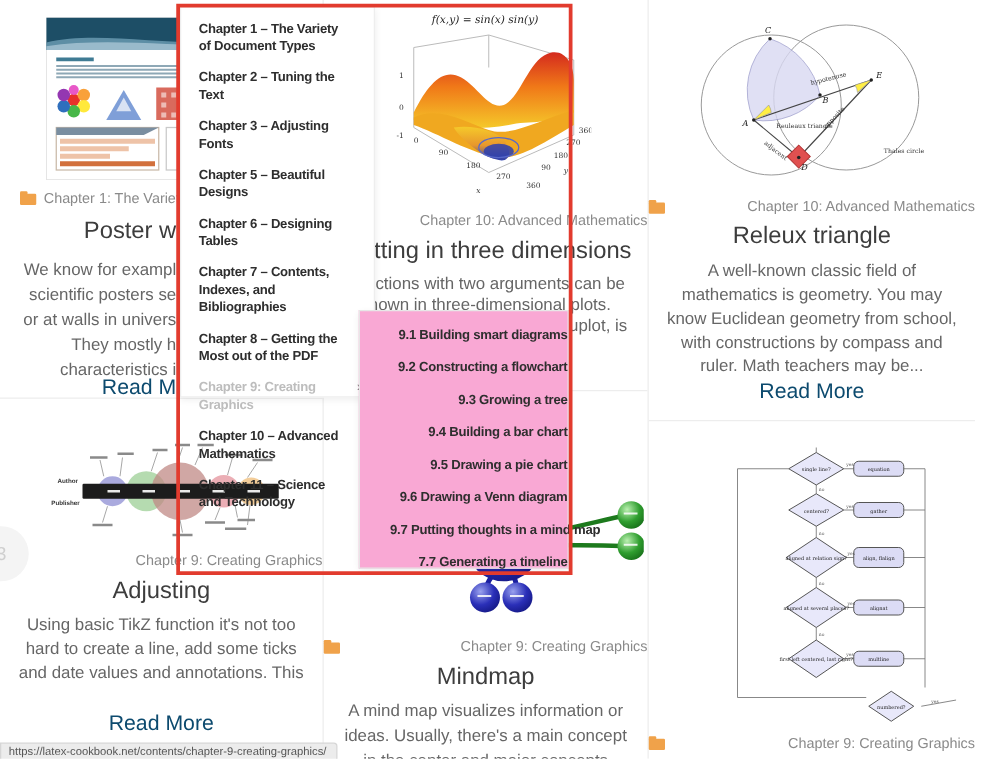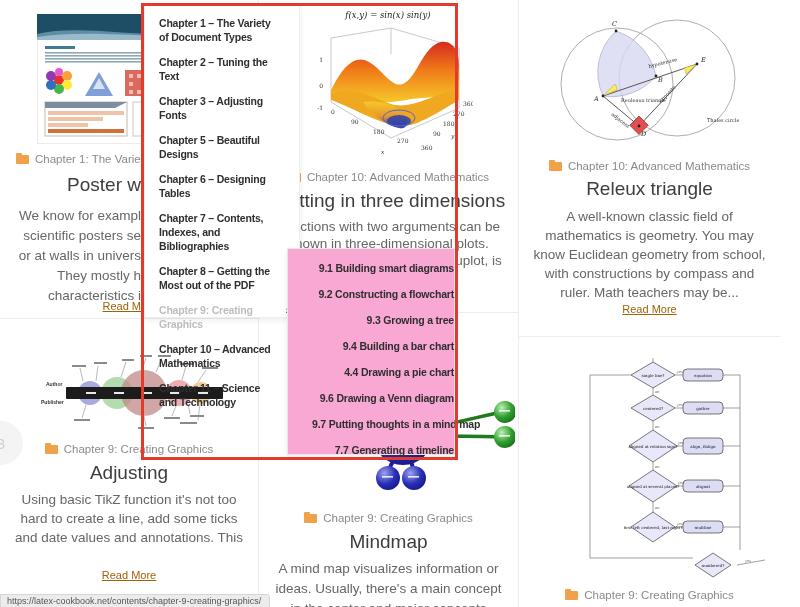--- a/index.html
+++ b/index.html
@@ -4,28 +4,28 @@
 <style>
   * { margin:0; padding:0; box-sizing:border-box; }
   html,body { width:800px; height:607px; overflow:hidden; background:#fff;
     font-family:"Liberation Sans", sans-serif; }
   .stage { position:relative; width:800px; height:607px; background:#fff; }
   .vline { position:absolute; width:1px; background:#ededed; }
   .hline { position:absolute; height:1px; background:#ededed; }
 
   .card { position:absolute; }
   .cat { font-size:11.5px; color:#8a8a8a; display:flex; align-items:center;
-         justify-content:center; gap:6px; white-space:nowrap; }
+         justify-content:space-between; gap:6px; white-space:nowrap; }
   .folder { width:13px; height:9px; background:#f0a24a; border-radius:1px; position:relative; flex:0 0 auto; }
   .folder:before { content:""; position:absolute; top:-2px; left:0; width:6px; height:3px;
          background:#f0a24a; border-radius:1px 1px 0 0; }
   .title { font-size:19px; color:#3d3d3d; text-align:center; white-space:nowrap; }
   .excerpt { font-size:13.5px; color:#666; text-align:center; line-height:19px; }
   .excerpt div { white-space:nowrap; }
-  .readmore { font-size:11px; color:#a16207; text-align:center;text-decoration:underline; }
+  .readmore { font-size:17px; color:#0c4a6e; text-align:center; }
   .ralign div { text-align:right; }
 
   
   .menu-panel { position:absolute; left:144px; top:5px; width:156px; height:313px;
     background:#fff; border:1px solid #eee; box-shadow:0 2px 6px rgba(0,0,0,.08);
     padding:10px 10px 0 14px; z-index:10; }
   .menu-item { font-size:10.5px; font-weight:bold; letter-spacing:-.2px; color:#2e2e2e;
     line-height:14px; margin-bottom:11px; cursor:pointer; position:relative; padding-right:12px; }
   .menu-item.gray { color:#bdbdbd; }
   .chev { position:absolute; right:0; top:0; color:#444; font-size:11px; }
@@ -424,21 +424,21 @@
     </div>
     <div class="menu-item">Chapter 10 – Advanced Mathematics</div>
     <div class="menu-item">Chapter 11 – Science and Technology</div>
   </div>
 
   <div class="submenu-panel">
     <div class="submenu-item">9.1 Building smart diagrams</div>
     <div class="submenu-item">9.2 Constructing a flowchart</div>
     <div class="submenu-item">9.3 Growing a tree</div>
     <div class="submenu-item">9.4 Building a bar chart</div>
-    <div class="submenu-item">4.4 Drawing a pie chart</div>
+    <div class="submenu-item">9.5 Drawing a pie chart</div>
     <div class="submenu-item">9.6 Drawing a Venn diagram</div>
     <div class="submenu-item">9.7 Putting thoughts in a mind map</div>
     <div class="submenu-item">7.7 Generating a timeline</div>
   </div>
 
   <div class="redbox"></div>
 
   <div class="pagebadge">3</div>
 
   <div class="statusbub">https://latex-cookbook.net/contents/chapter-9-creating-graphics/</div>

